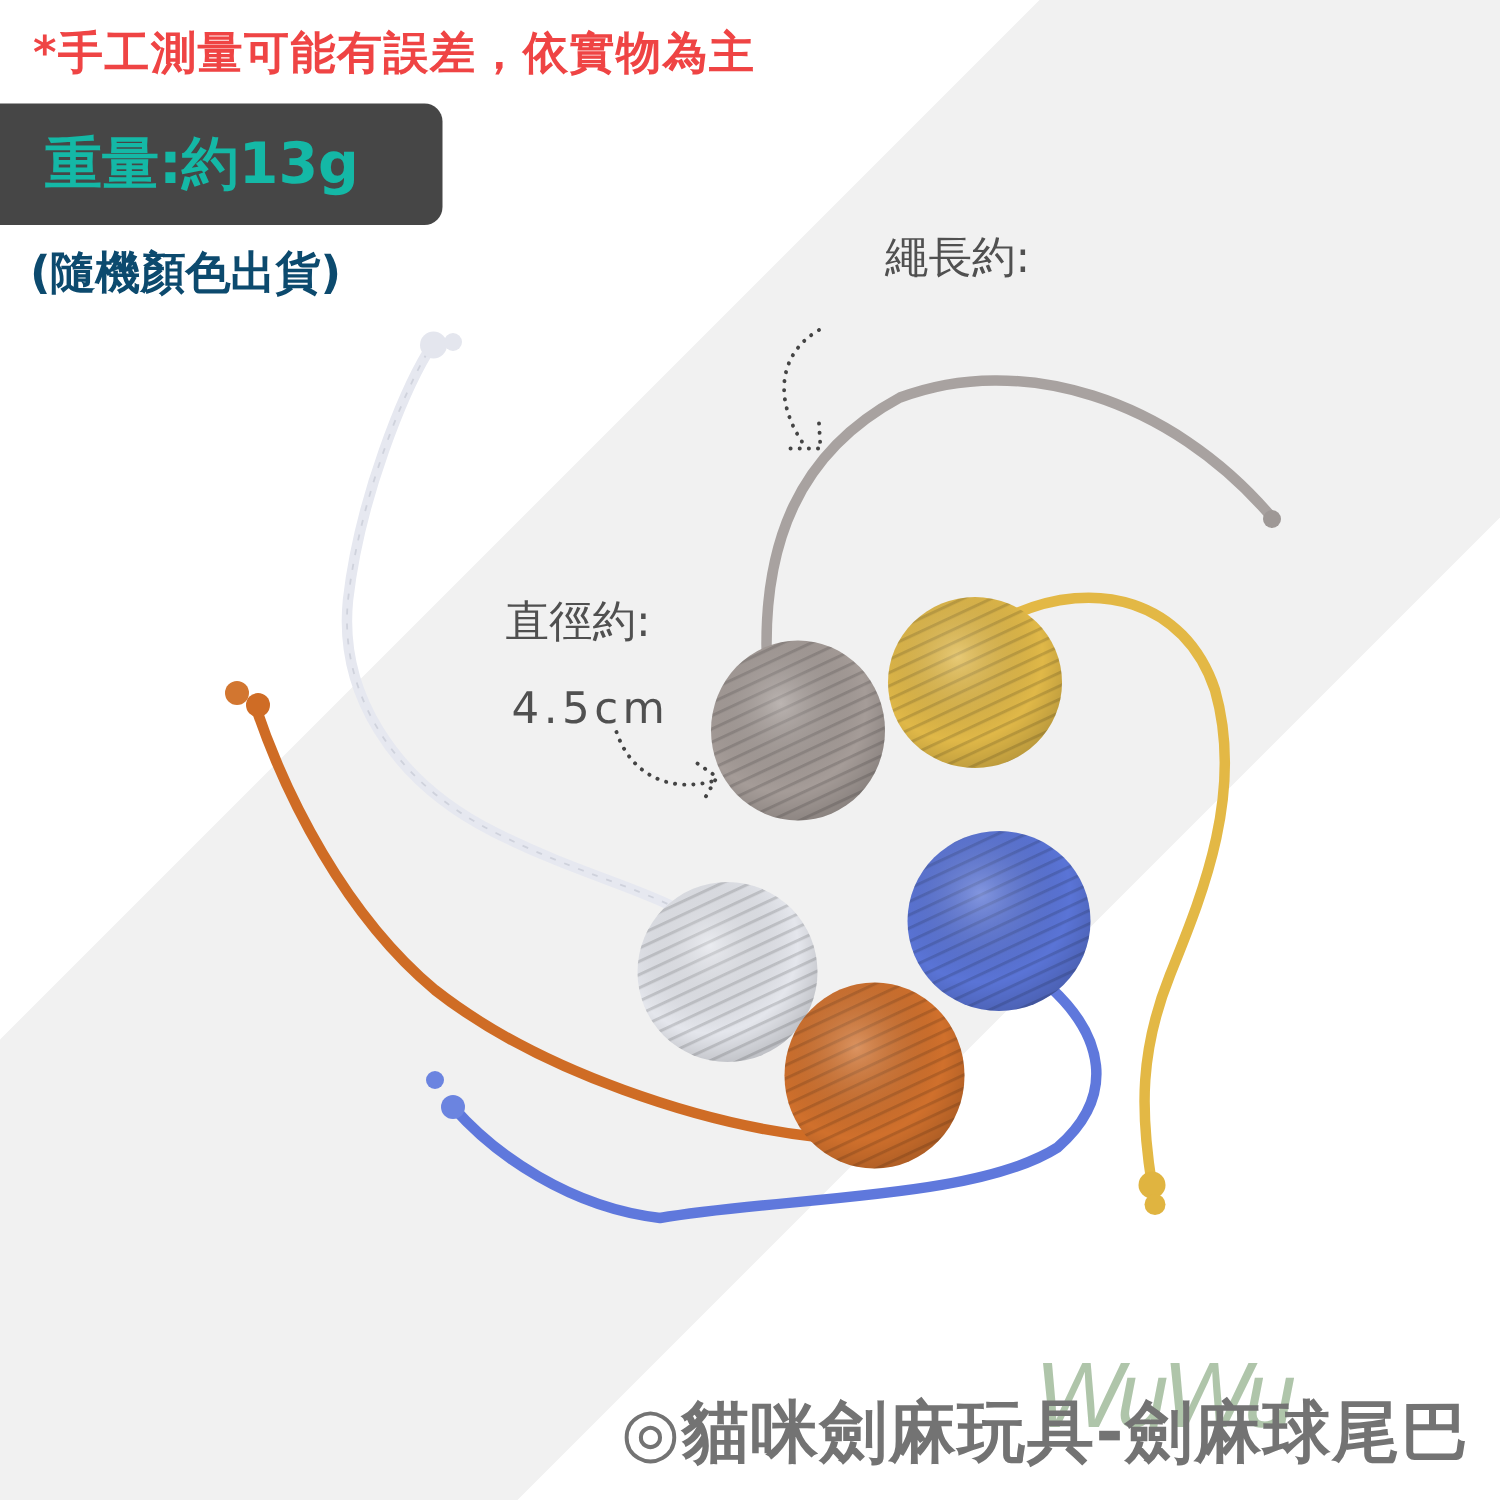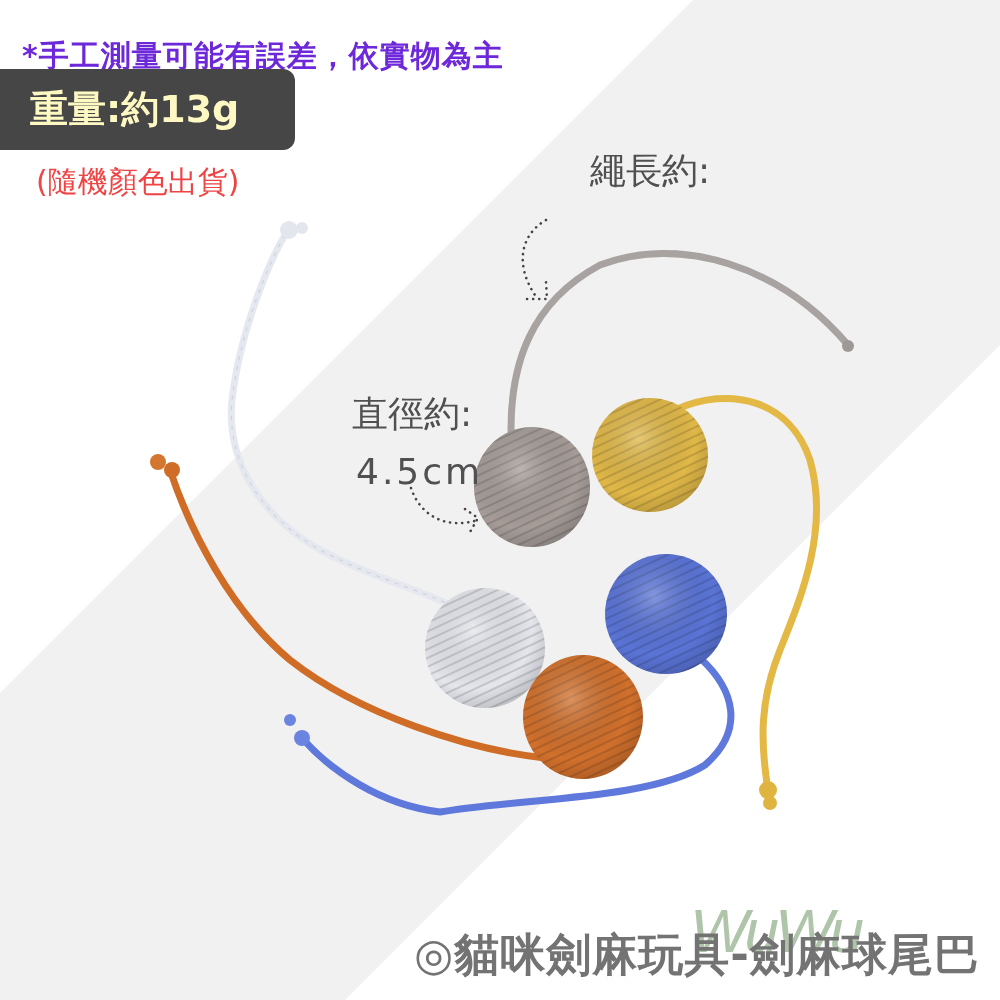--- a/index.html
+++ b/index.html
@@ -4,42 +4,42 @@
   <style>
     html, body { margin: 0; padding: 0; }
     body {
       width: 1000px; height: 1000px; position: relative; overflow: hidden;
       background: #ffffff;
       font-family: "DejaVu Sans", "Liberation Sans", sans-serif;
       color: #444444;
     }
     .bg-svg, .art-svg { position: absolute; left: 0; top: 0; width: 1000px; height: 1000px; }
     .disclaimer {
-      position: absolute; left: 22px; top: 36px;
-      font-size: 30px; letter-spacing: 1px; color: #6d28d9; font-weight: bold;
+      position: absolute; left: 22px; top: 15px;
+      font-size: 30px; letter-spacing: 1px; color: #ef4444; font-weight: bold;
       white-space: nowrap;
       text-align: right;
     }
     .weight-badge {
       position: absolute; left: 0; top: 69px; width: 295px; height: 81px;
       background: #464646; border-radius: 0 12px 12px 0;
       box-sizing: border-box; padding-left: 30px;
       display: flex; align-items: center;
     }
-    .weight-text { color: #fef9c3; font-size: 38px; font-weight: bold; white-space: nowrap; }
+    .weight-text { color: #14b8a6; font-size: 38px; font-weight: bold; white-space: nowrap; }
     .color-note {
-      position: absolute; left: 36px; top: 162px;
-      font-size: 30px; font-weight: normal; color: #ef4444; white-space: nowrap;
+      position: absolute; left: 20px; top: 162px;
+      font-size: 30px; font-weight: bold; color: #0c4a6e; white-space: nowrap;
     }
     .annot {
-      position: absolute; font-size: 36px; color: #505050; line-height: 38px; white-space: nowrap;
+      position: absolute; font-size: 29px; color: #505050; line-height: 38px; white-space: nowrap;
     }
     .annot-rope { left: 574px; top: 152px; text-align: left; }
     .annot-rope .l1 { padding-left: 16px; }
-    .annot-dia { left: 352px; top: 395px; }
+    .annot-dia { left: 337px; top: 395px; }
     .annot-dia .l2 { letter-spacing: 3px; padding-left: 4px; margin-top: 20px; }
     .title {
       position: absolute; right: 20px; top: 925px;
       font-size: 45px; font-weight: bold; color: #737373; white-space: nowrap; letter-spacing: 1px;
     }
     .watermark {
       position: absolute; left: 690px; top: 895px;
       font-family: Liberation Sans, sans-serif; font-style: italic;
       font-size: 62px; color: rgba(110,150,100,0.55); letter-spacing: -4px; white-space: nowrap;
     }

